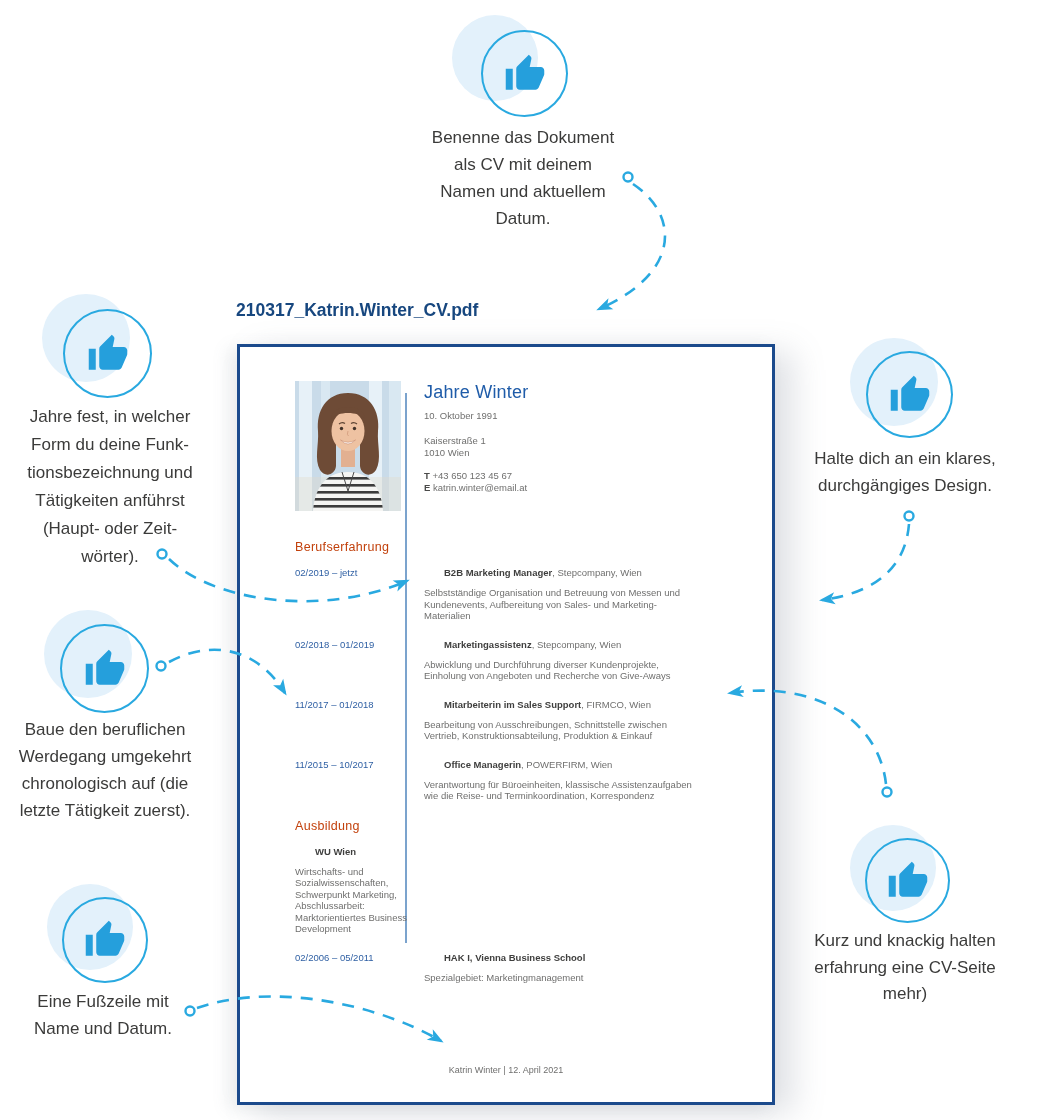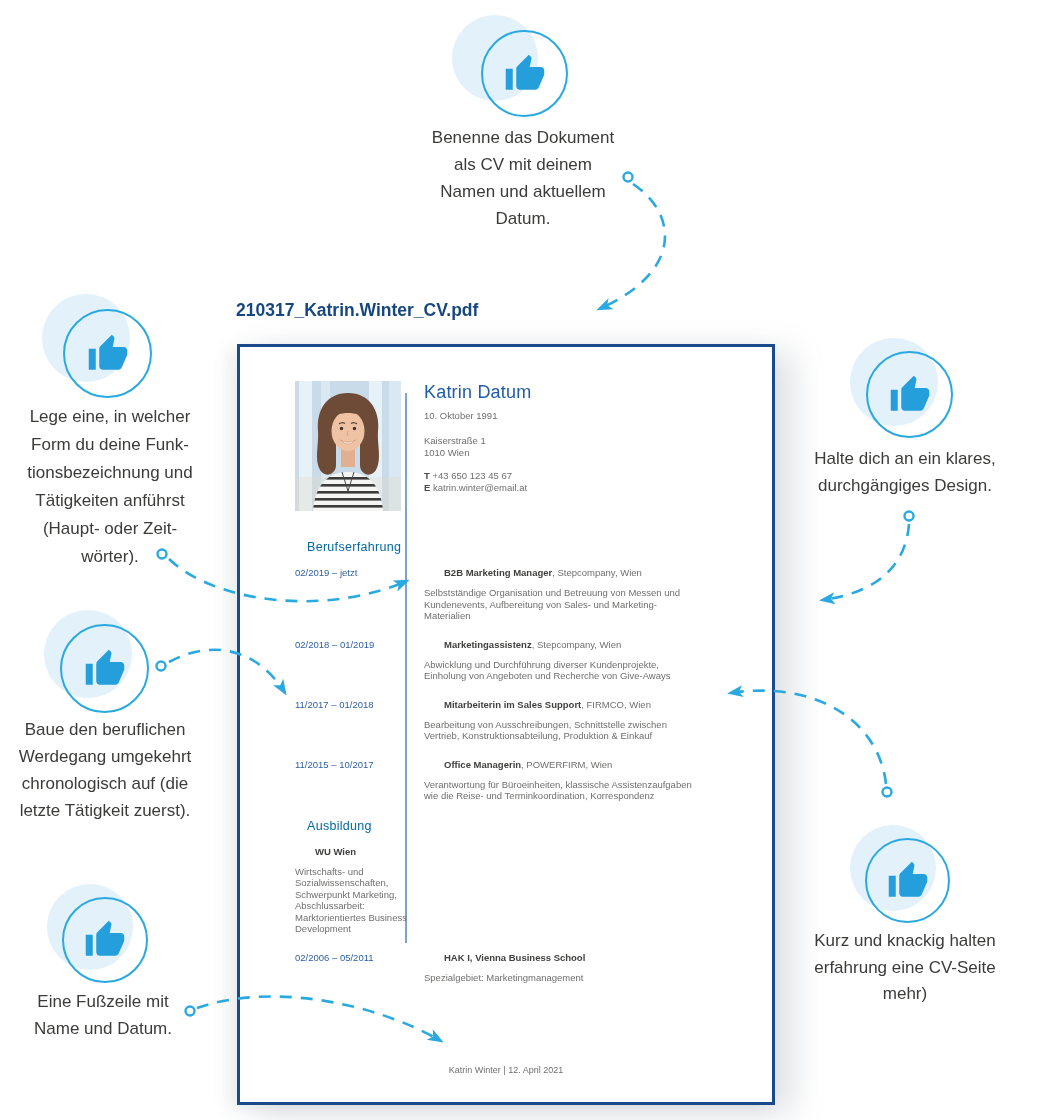--- a/index.html
+++ b/index.html
@@ -24,21 +24,21 @@
            border:3px solid #1b4a8c;background:#fff;
            box-shadow:18px 8px 30px rgba(110,120,135,.22),-9px 4px 16px rgba(110,120,135,.12);}
   .cv-photo{position:absolute;left:55px;top:34px;width:106px;height:130px;display:block;}
   .cv-vline{position:absolute;left:165px;top:46px;width:2px;height:550px;background:#7ba3cd;}
   .cv-contact{position:absolute;left:184px;top:40px;color:#6f6f6e;font-size:9.5px;line-height:11.5px;}
   .cv-name{font-size:18px;color:#1f5ca9;margin:0 0 8px 0;font-weight:normal;letter-spacing:.2px;}
   .cv-birth{margin:11px 0 14px 0;}
   .cv-addr{margin:0 0 12px 0;}
   .cv-contact b{color:#4b4b4a;font-weight:bold;}
   .cv-timeline{position:absolute;left:55px;top:193px;width:460px;}
-  .cv-section-heading{font-size:12.5px;color:#0369a1;margin:0 0 13px 12px;letter-spacing:.3px;}
+  .cv-section-heading{font-size:12.5px;color:#c2410c;margin:0 0 13px 0;letter-spacing:.3px;}
   .cv-section-heading.later{margin-top:12px;}
   .cv-entry{display:grid;grid-template-columns:129px 1fr;margin-bottom:17px;}
   .cv-date{font-size:9.5px;color:#2e5fa3;line-height:11px;}
   .cv-right{font-size:9.5px;color:#6f6f6e;line-height:11px;}
   .cv-title{font-weight:bold;color:#3f3f3e;padding-left:20px;}
   .cv-desc{margin-top:9px;line-height:11.5px;}
   .cv-footer{position:absolute;left:0;right:0;bottom:27px;text-align:center;font-size:9px;color:#6f6f6e;}
 
   
   #arrows{position:absolute;left:0;top:0;width:1044px;height:1120px;pointer-events:none;}
@@ -78,21 +78,21 @@
         <rect x="14" y="110" width="80" height="2.6"></rect>
           <rect x="14" y="117" width="80" height="2.6"></rect>
         <rect x="14" y="124" width="80" height="2.6"></rect>
       </g>
       <path d="M47 91 L53 110 L59 91" stroke="#4a4a4a" stroke-width="1" fill="none"></path>
     </svg>
 
     <div class="cv-vline"></div>
 
     <div class="cv-contact">
-      <h1 class="cv-name">Katrin Datum</h1>
+      <h1 class="cv-name">Jahre Winter</h1>
       <div class="cv-birth">10. Oktober 1991</div>
       <div class="cv-addr">
           <div>Kaiserstraße 1</div>
           <div>1010 Wien</div>
         </div>
       <div><b>T</b> <span>+43 650 123 45 67</span></div>
       <div><b>E</b> <span>katrin.winter@email.at</span></div>
     </div>
 
     <div class="cv-timeline">
@@ -217,21 +217,21 @@
     </span>
   </div>
 
   <div class="tip-text" style="left:398px;top:124px;width:250px;">
       <div>Benenne das Dokument</div>
       <div>als CV mit deinem</div>
       <div>Namen und aktuellem</div>
       <div>Datum.</div>
     </div>
   <div class="tip-text" style="left:0px;top:403px;width:220px;line-height:28px;">
-      <div>Lege eine, in welcher</div>
+      <div>Jahre fest, in welcher</div>
       <div>Form du deine Funk-</div>
       <div>tionsbezeichnung und</div>
       <div>Tätigkeiten anführst</div>
       <div>(Haupt- oder Zeit-</div>
       <div>wörter).</div>
     </div>
   <div class="tip-text" style="left:0px;top:716px;width:210px;">
       <div>Baue den beruflichen</div>
       <div>Werdegang umgekehrt</div>
       <div>chronologisch auf (die</div>

